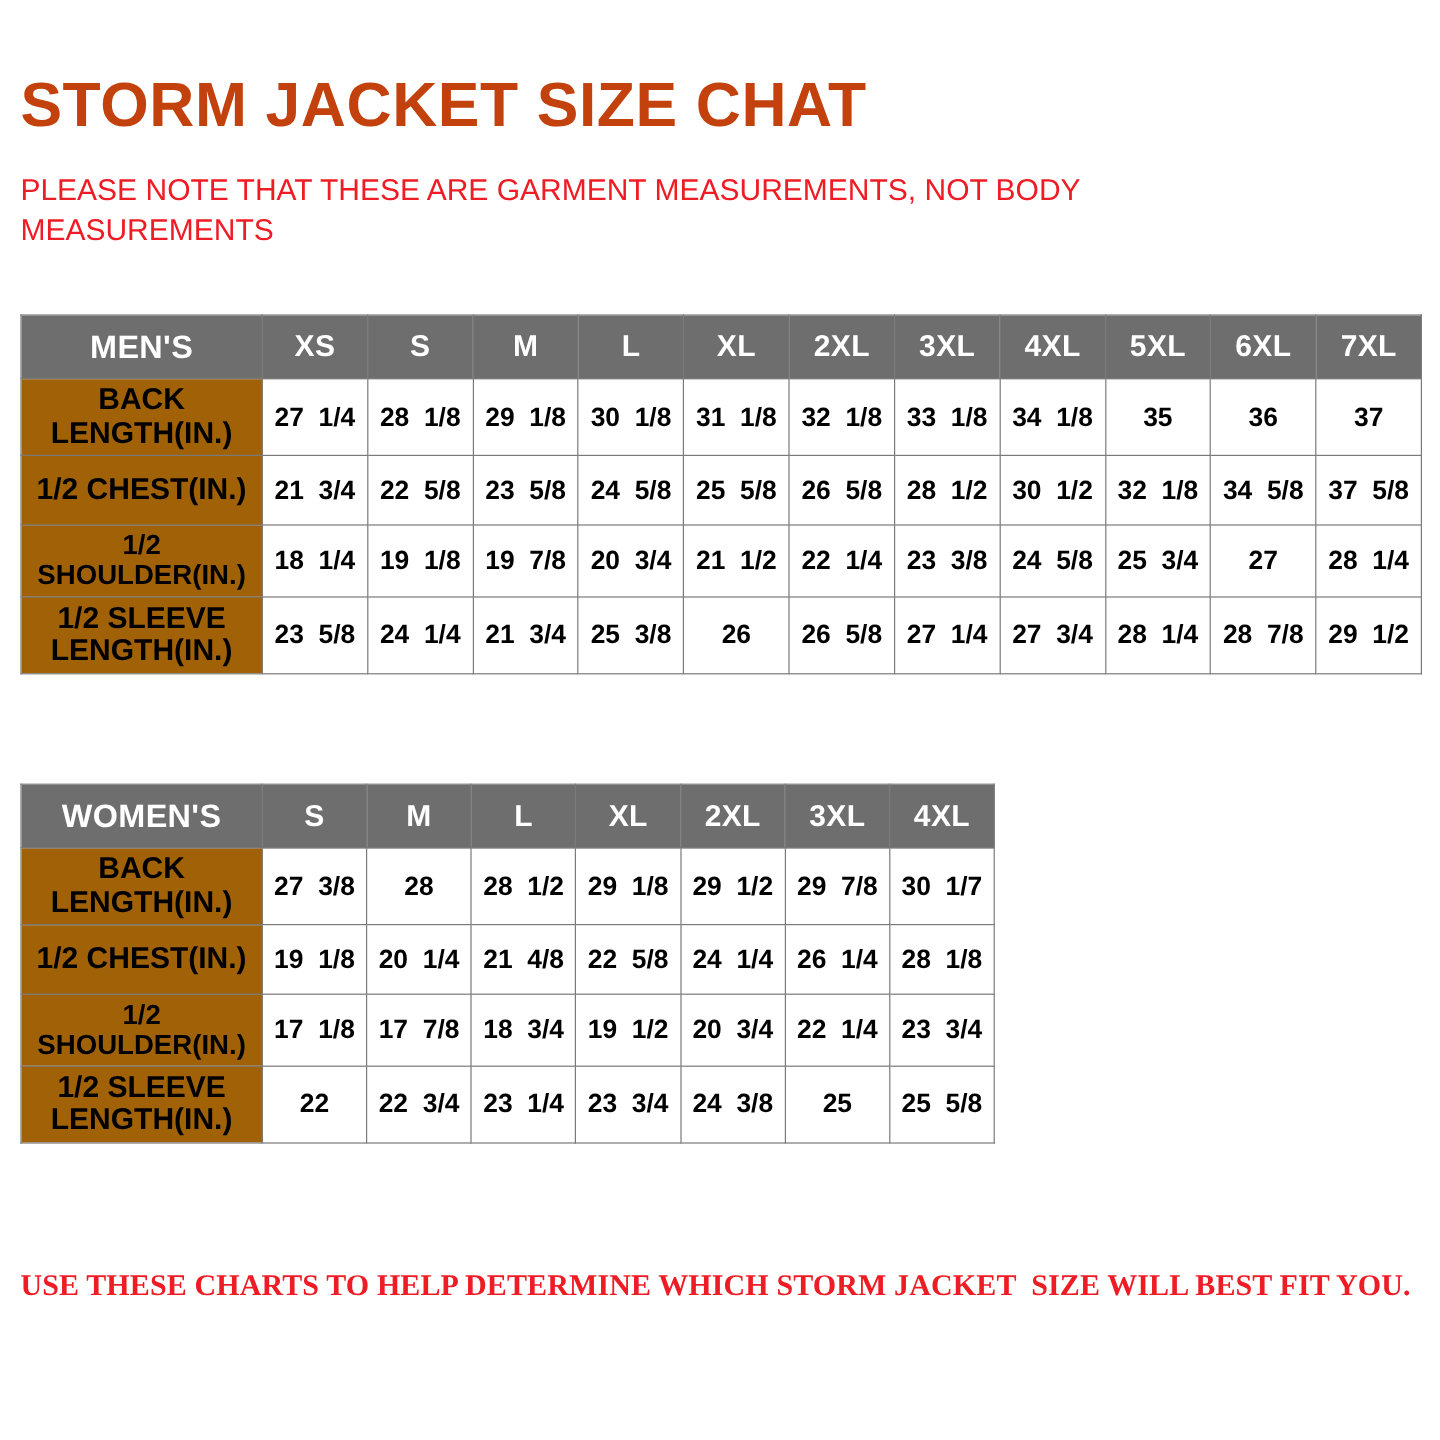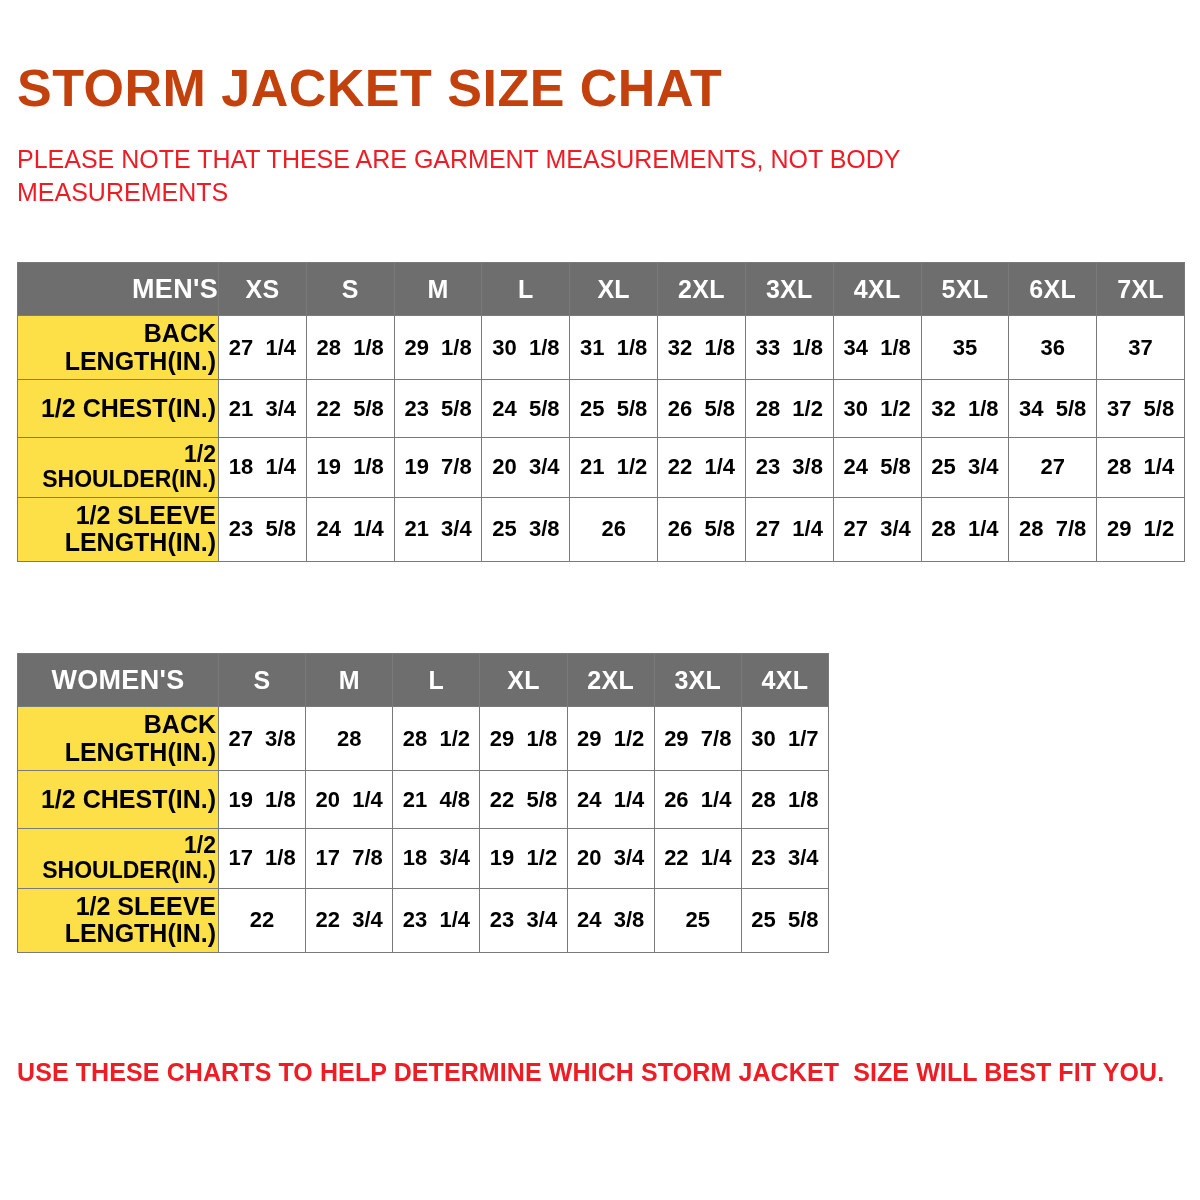--- a/index.html
+++ b/index.html
@@ -60,26 +60,25 @@
     background: #6e6e6e;
     color: #ffffff;
     height: 52px;
     font-size: 25px;
     letter-spacing: 0.3px;
   }
   .size-table thead th.corner {
     font-size: 27px;
   }
   .size-table tbody th {
-    background: #fde047;
+    background: #a16207;
     color: #000000;
     font-size: 25px;
     line-height: 1.1;
     padding: 4px 2px;
-    text-align: right;
   }
   .size-table tbody th.tight {
     font-size: 23px;
   }
   .size-table tbody td {
     font-size: 22px;
     font-weight: bold;
     color: #000000;
     white-space: pre;
   }
@@ -105,33 +104,34 @@
   
   #footer-text {
     position: absolute;
     left: 17px;
     top: 1058px;
     font-size: 25px;
     font-weight: bold;
     color: #ee1c24;
     white-space: pre;
     letter-spacing: 0.1px;
+    font-family: Liberation Serif, serif;
   }
 </style>
 </head>
 <body>
 
 <h1 id="page-title">STORM JACKET SIZE CHAT</h1>
 
 <p id="note-text">PLEASE NOTE THAT THESE ARE GARMENT MEASUREMENTS, NOT BODY MEASUREMENTS</p>
 
 <table class="size-table" id="mens-table">
   <thead>
     <tr>
-        <th class="corner" style="width: 200px; text-align: right;">MEN'S</th>
+        <th class="corner" style="width: 200px;">MEN'S</th>
         <th>XS</th>
         <th>S</th>
         <th>M</th>
         <th>L</th>
         <th>XL</th>
         <th>2XL</th>
         <th>3XL</th>
         <th>4XL</th>
         <th>5XL</th>
         <th>6XL</th>

